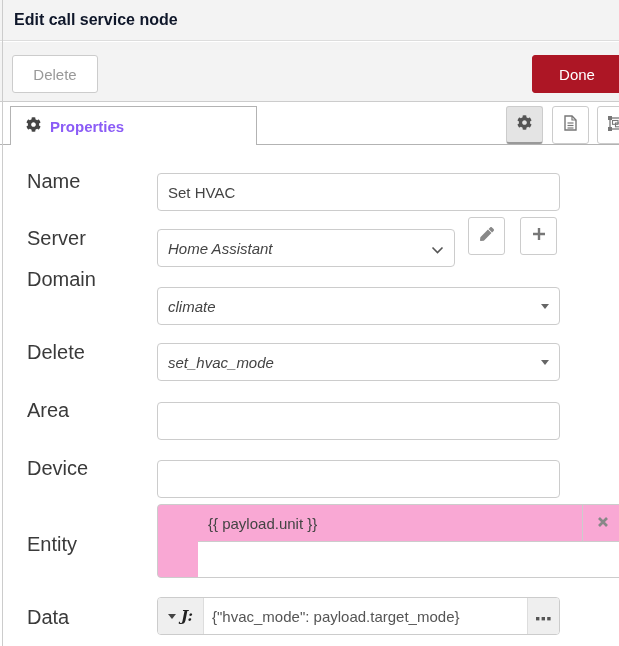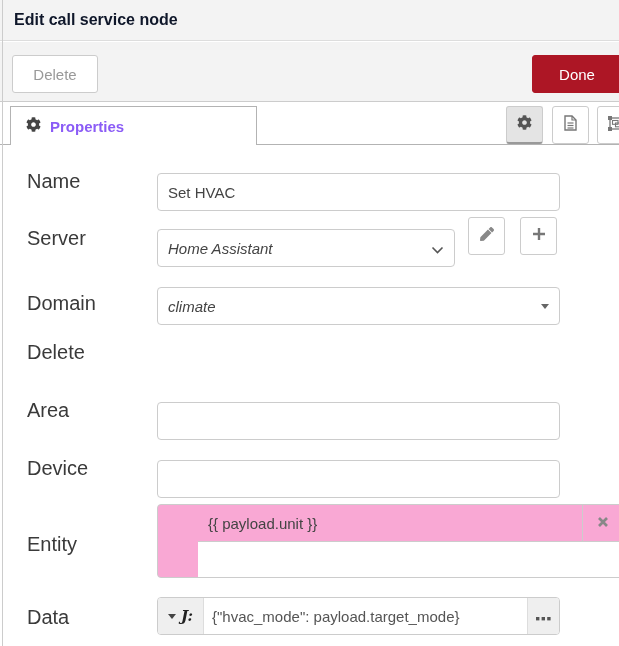--- a/index.html
+++ b/index.html
@@ -143,27 +143,31 @@
     </span>
   </div>
   <div class="sq-btn" style="left:520px; top:217px;">
     <span>
       <svg width="14" height="14" viewBox="0 0 14 14">
           <path d="M7 1 V13 M1 7 H13" stroke="#777" stroke-width="2.4"></path>
         </svg>
     </span>
   </div>
 
-  <div class="lbl" style="top:292px;">Domain</div>
+  <div class="lbl" style="top:268px;">Domain</div>
   <div class="combo" style="top:275px;">
     <span class="txt">climate</span>
     <span class="caret-solid"></span>
   </div>
 
   <div class="lbl" style="top:341px;">Delete</div>
+  <div class="combo" style="top:331px;">
+    <span class="txt">set_hvac_mode</span>
+    <span class="caret-solid"></span>
+  </div>
 
   <div class="lbl" style="top:399px;">Area</div>
   <input class="inp" style="top: 390px;" value="">
 
   <div class="lbl" style="top:457px;">Device</div>
   <input class="inp" style="top: 448px;" value="">
 
   <div class="lbl" style="top:533px;">Entity</div>
   <div class="entity-box">
     <div class="ent-row1">

